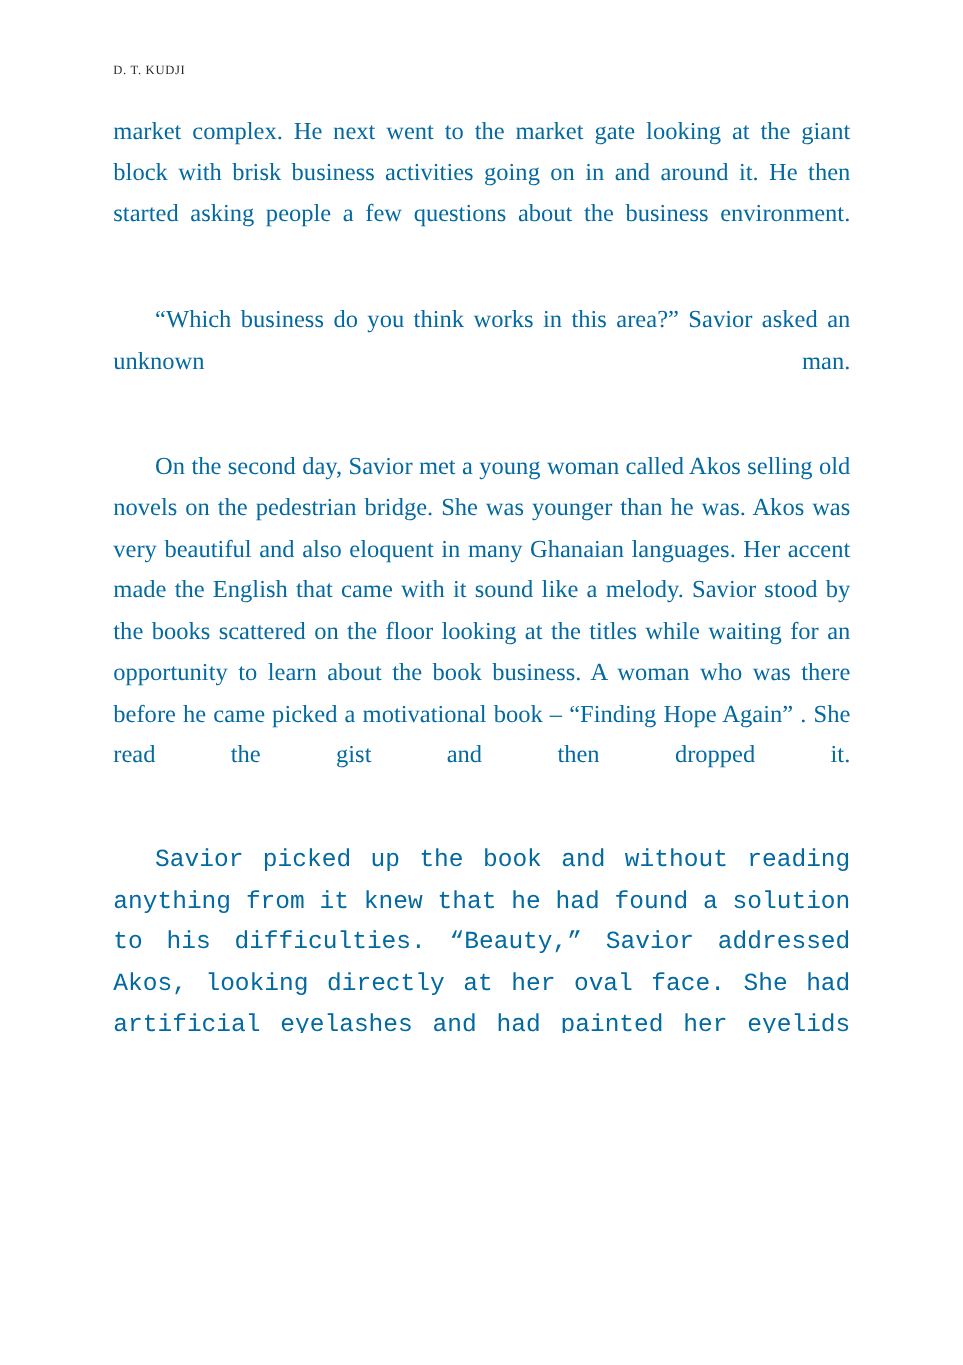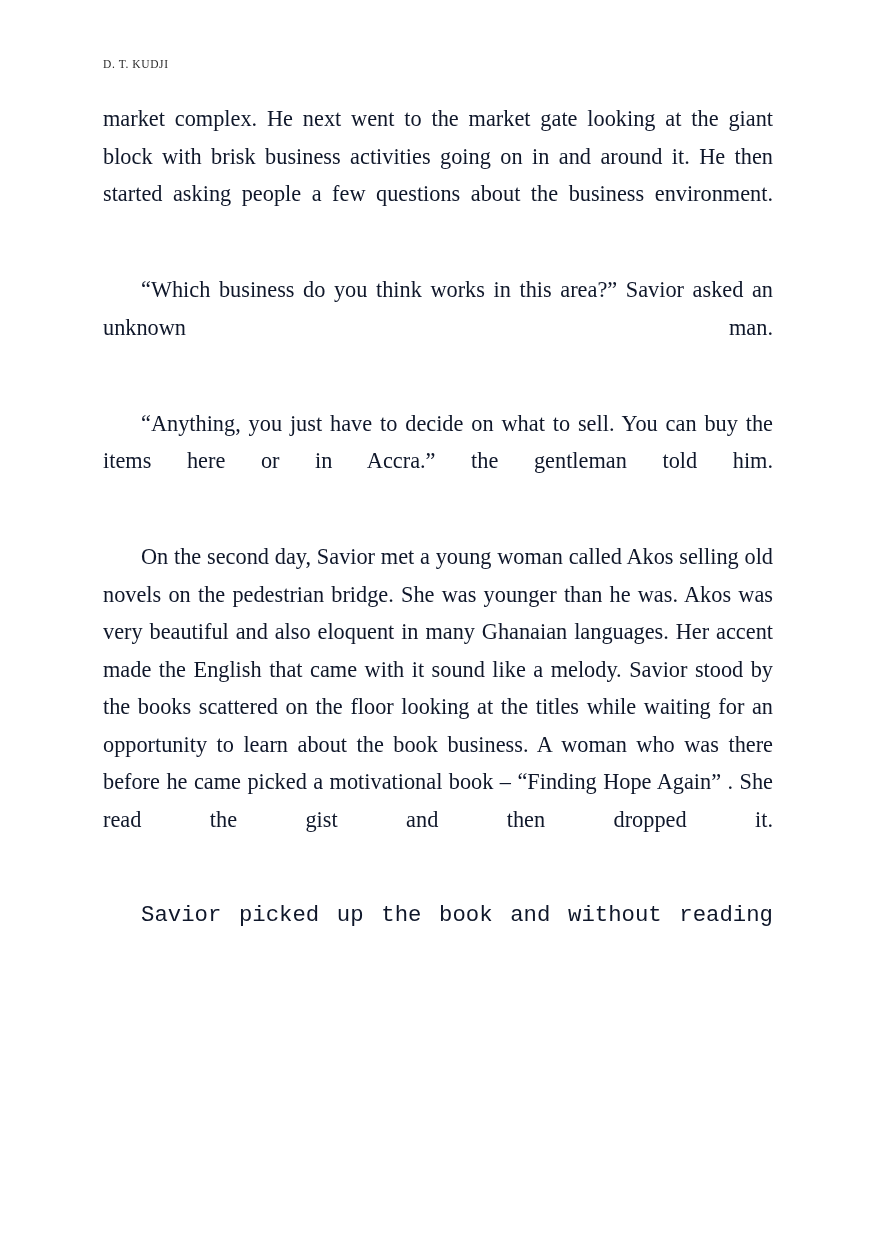--- a/index.html
+++ b/index.html
@@ -39,21 +39,21 @@
     top: 100px;
     width: 670px;
   }
 
   .para {
     margin: 0 0 21px 0;
     font-size: 22.3px;
     line-height: 37.5px;
     text-align: justify;
     text-justify: inter-word;
-    color: #0f172a;
+    color: #0369a1;
     hyphens: none;
     -webkit-hyphens: none;
     word-spacing: 0.1px;
   }
 
   .para:last-child {
     margin-bottom: 0;
     font-family: Liberation Mono, monospace;
   }
 
@@ -89,21 +89,20 @@
 <div class="page">
 
   <div class="running-head">D. T. Kudji</div>
 
   <div class="text-block">
 
     <p class="para no-indent">market complex.  He next went to the market gate looking at the giant block with brisk business activities going on in and around it. He then started asking people a few questions about the business environment.</p>
 
     <p class="para indent">“Which business do you think works in this area?” Savior asked an unknown man.</p>
 
-    <p class="para indent">“Anything, you just have to decide on what to sell. You can buy the items here or in Accra.” the gentleman told him.</p>
 
     <p class="para indent">On the second day, Savior met a young woman called Akos selling old novels on the pedestrian bridge. She was younger than he was. Akos was very beautiful and also eloquent in many Ghanaian languages. Her accent made the English that came with it sound like a melody. Savior stood by the books scattered on the floor looking at the titles while waiting for an opportunity to learn about the book business. A woman who was there before he came picked a motivational book – “Finding Hope Again” . She read the gist and then dropped it.</p>
 
     <p class="para indent">Savior picked up the book and without reading anything from it knew that he had found a solution to his difficulties. “Beauty,” Savior addressed Akos, looking directly at her oval face. She had artificial eyelashes and had painted her eyelids pink, same color as her lipstick and sandals.</p>
 
   </div>
 
   <div class="folio">2</div>
 
 </div>

